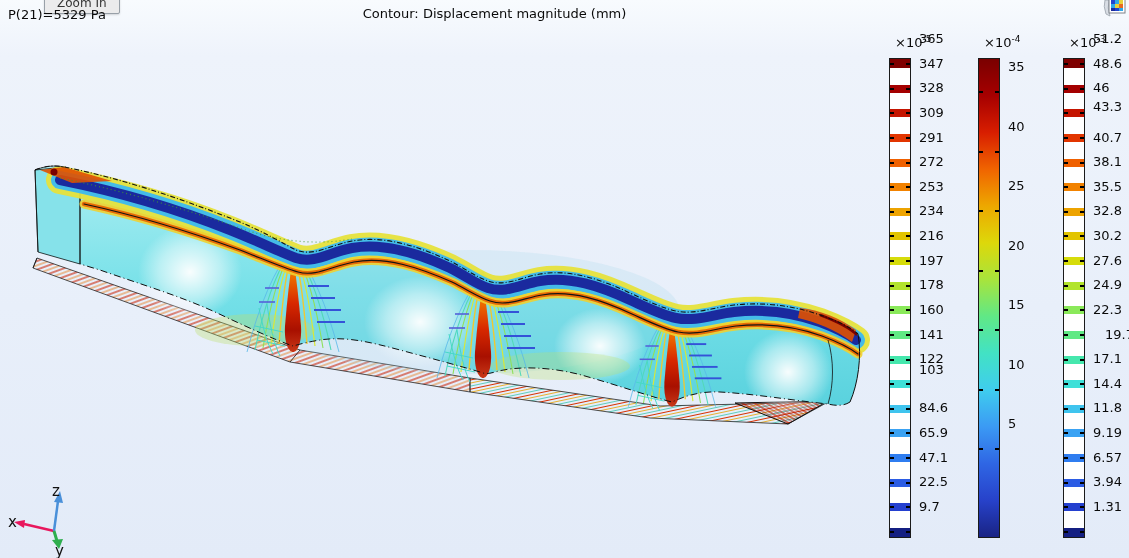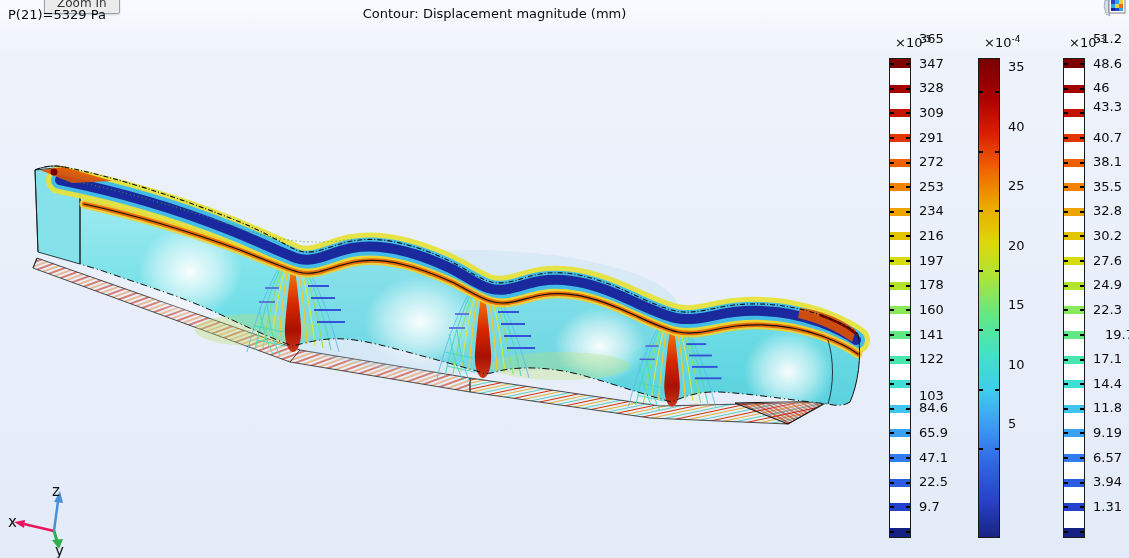--- a/index.html
+++ b/index.html
@@ -266,21 +266,21 @@
         <div class="lg-lab" style="top: 95.5263px;">291</div>
         <div class="lg-lab" style="top: 120.158px;">272</div>
         <div class="lg-lab" style="top: 144.789px;">253</div>
         <div class="lg-lab" style="top: 169.421px;">234</div>
         <div class="lg-lab" style="top: 194.053px;">216</div>
         <div class="lg-lab" style="top: 218.684px;">197</div>
         <div class="lg-lab" style="top: 243.316px;">178</div>
         <div class="lg-lab" style="top: 267.947px;">160</div>
         <div class="lg-lab" style="top: 292.579px;">141</div>
         <div class="lg-lab" style="top: 317.211px;">122</div>
-        <div class="lg-lab" style="top: 354px;">103</div>
+        <div class="lg-lab" style="top: 328px;">103</div>
         <div class="lg-lab" style="top: 366.474px;">84.6</div>
         <div class="lg-lab" style="top: 391.105px;">65.9</div>
         <div class="lg-lab" style="top: 415.737px;">47.1</div>
         <div class="lg-lab" style="top: 440.368px;">22.5</div>
         <div class="lg-lab" style="top: 465px;">9.7</div>
       </div>
       <div class="legend" style="left: 978px;">
         <div class="lg-head">×10<sup>-4</sup></div>
         <div class="lg-bar" style="background: linear-gradient(rgb(122, 0, 0), rgb(166, 0, 0), rgb(216, 30, 0), rgb(240, 100, 0), rgb(237, 168, 0), rgb(221, 216, 10), rgb(168, 228, 60), rgb(96, 232, 134), rgb(66, 226, 196), rgb(63, 205, 238), rgb(59, 154, 244), rgb(47, 102, 228), rgb(39, 66, 202), rgb(25, 35, 132));">
           <div class="tick lt" style="top: 32px;"></div>

